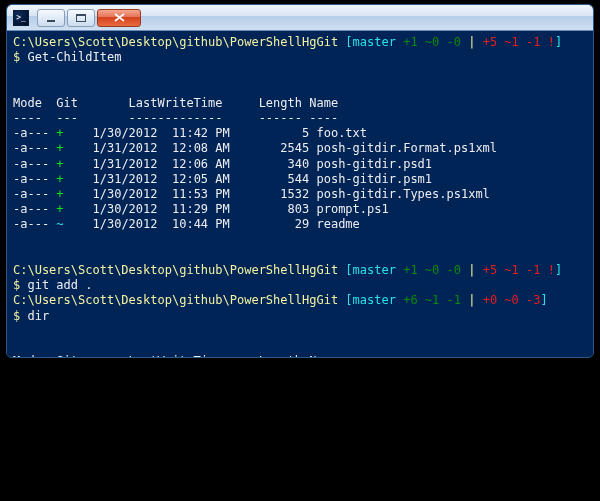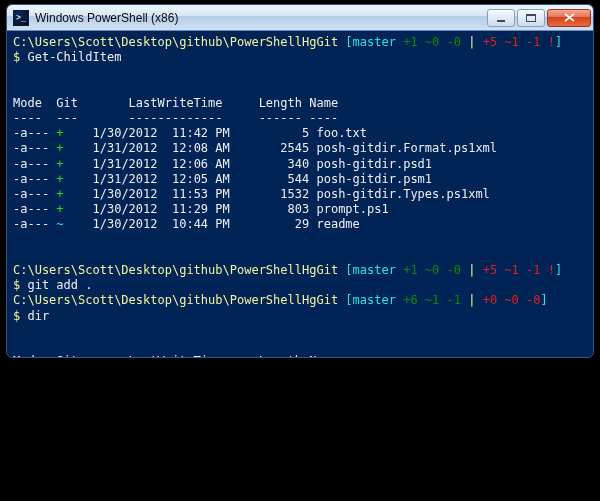--- a/index.html
+++ b/index.html
@@ -84,21 +84,20 @@
   .red    { color: #e81d1d; }
   .darkgreen { color: #0a8a0a; }
 </style>
 </head>
 <body>
 
 <div class="window">
 
   <div class="titlebar">
     <div class="app-icon">&gt;_</div>
-    <div class="title-text">Windows PowerShell (x86)</div>
     <div class="win-controls">
       <div class="win-btn">
         <svg width="10" height="8" viewBox="0 0 10 8">
             <rect x="1" y="6" width="8" height="2" fill="#3a4a5c"></rect>
           </svg>
       </div>
       <div class="win-btn">
         <svg width="10" height="8" viewBox="0 0 10 8">
             <rect x="0.5" y="0.5" width="9" height="7" fill="none" stroke="#3a4a5c" stroke-width="1"></rect>
             <rect x="0" y="0" width="10" height="2" fill="#3a4a5c"></rect>
@@ -122,21 +121,21 @@
 -a--- <span class="green">+</span>    1/31/2012  12:08 AM       2545 posh-gitdir.Format.ps1xml
 -a--- <span class="green">+</span>    1/31/2012  12:06 AM        340 posh-gitdir.psd1
 -a--- <span class="green">+</span>    1/31/2012  12:05 AM        544 posh-gitdir.psm1
 -a--- <span class="green">+</span>    1/30/2012  11:53 PM       1532 posh-gitdir.Types.ps1xml
 -a--- <span class="green">+</span>    1/30/2012  11:29 PM        803 prompt.ps1
 -a--- <span class="cyan">~</span>    1/30/2012  10:44 PM         29 readme
 
 
 <span class="yellow">C:\Users\Scott\Desktop\github\PowerShellHgGit</span> <span class="cyan">[</span><span class="cyan">master</span> <span class="darkgreen">+1 ~0 -0</span><span class="yellow"> | </span><span class="red">+5 ~1 -1 !</span><span class="cyan">]</span>
 <span class="yellow">$</span> git add .
-<span class="yellow">C:\Users\Scott\Desktop\github\PowerShellHgGit</span> <span class="cyan">[</span><span class="cyan">master</span> <span class="darkgreen">+6 ~1 -1</span><span class="yellow"> | </span><span class="red">+0 ~0 -0</span><span class="cyan">]</span>
+<span class="yellow">C:\Users\Scott\Desktop\github\PowerShellHgGit</span> <span class="cyan">[</span><span class="cyan">master</span> <span class="darkgreen">+6 ~1 -1</span><span class="yellow"> | </span><span class="red">+0 ~0 -3</span><span class="cyan">]</span>
 <span class="yellow">$</span> dir
 
 
 Mode  Git       LastWriteTime     Length Name
 ----  ---       -------------     ------ ----
 -a--- <span class="green">+</span>    1/30/2012  11:42 PM          5 foo.txt
 -a--- <span class="green">+</span>    1/31/2012  12:08 AM       2545 posh-gitdir.Format.ps1xml
 -a--- <span class="green">+</span>    1/31/2012  12:06 AM        340 posh-gitdir.psd1
 -a--- <span class="green">+</span>    1/31/2012  12:05 AM        544 posh-gitdir.psm1
 -a--- <span class="green">+</span>    1/30/2012  11:53 PM       1532 posh-gitdir.Types.ps1xml

